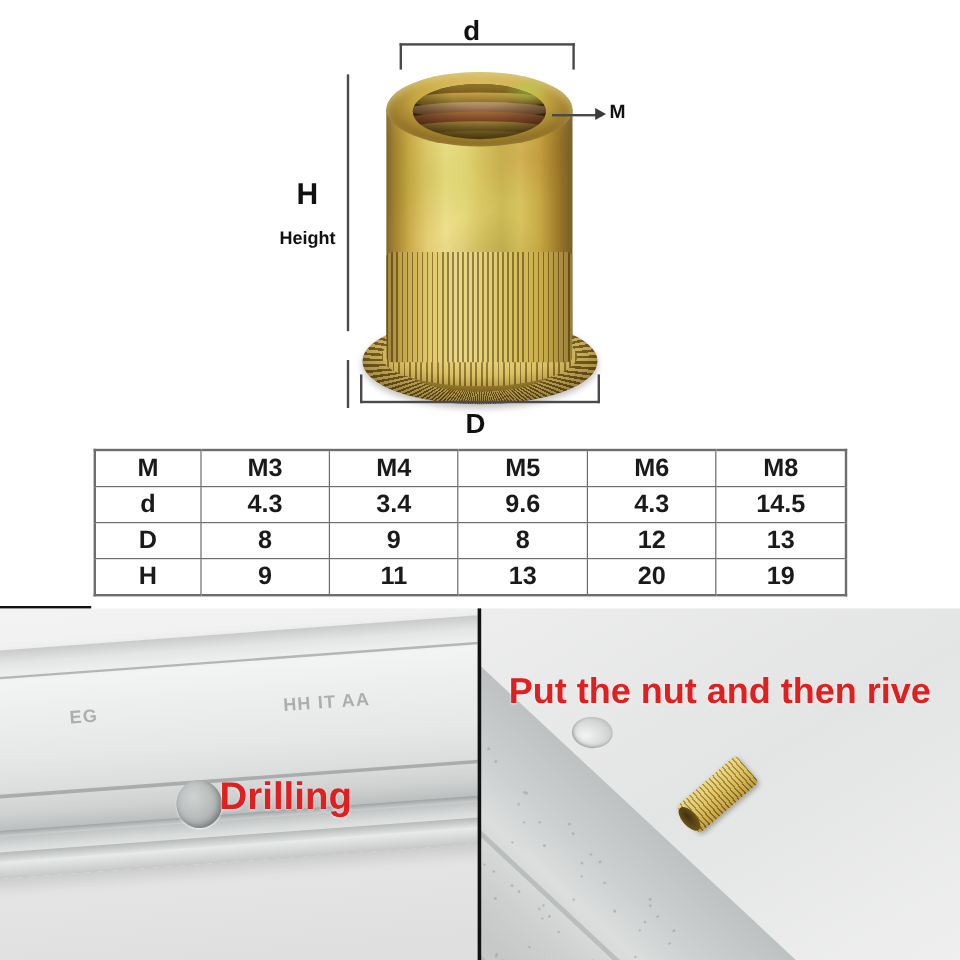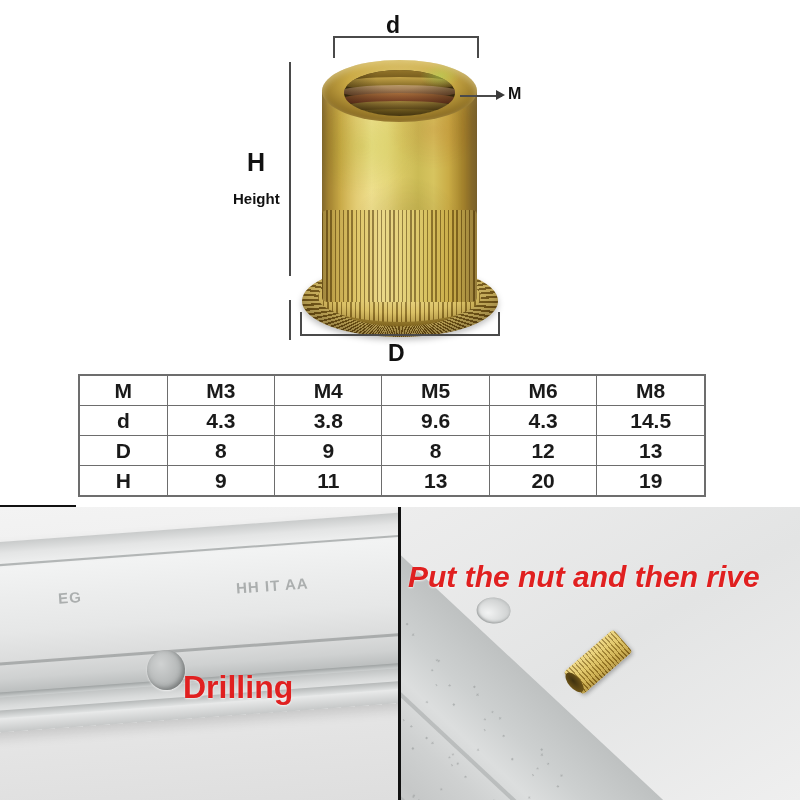--- a/index.html
+++ b/index.html
@@ -157,21 +157,21 @@
     box-shadow:inset -2px -2px 5px rgba(90,94,94,.65), 0 1px 2px rgba(255,255,255,.7);
     transform:rotate(-4deg);
   }
   #photo-drilling .stamp{
     position:absolute;color:rgba(150,154,154,.75);font-size:15px;font-weight:bold;
     letter-spacing:1px;transform:rotate(-4deg);
   }
   #photo-drilling .s1{left:58px;top:82px;}
   #photo-drilling .s2{left:236px;top:70px;}
   .caption-red{position:absolute;color:#e02020;font-weight:bold;text-shadow:0 1px 2px rgba(255,255,255,.75);}
-  #cap-drilling{left:183px;top:645px;font-size:32px;margin-top:24px;}
+  #cap-drilling{left:183px;top:645px;font-size:32px;}
 
   
   #photo-riveting{left:400px;width:400px;
     background:linear-gradient(150deg,#ededed 0%,#e3e4e4 50%,#efefef 100%);}
   #photo-riveting .channel{
     position:absolute;left:-110px;top:-70px;width:300px;height:720px;
     transform:rotate(-47deg);transform-origin:50% 50%;
     background:linear-gradient(90deg,
       #f4f5f5 0%, #e3e5e5 10%, #d6d8d8 20%, #cfd1d1 33%,
       #c6c8c8 45%, #cfd1d1 58%, #dcdede 70%, #cdd0d0 82%, #bec1c1 100%);
@@ -208,21 +208,21 @@
       repeating-linear-gradient(90deg,
         rgba(110,80,18,.50) 0px, rgba(110,80,18,.50) 1.2px,
         rgba(238,214,128,.45) 1.2px, rgba(238,214,128,.45) 3.6px),
       linear-gradient(180deg,#f0dc92 0%,#d8bd5c 40%,#b3912f 78%,#8b6c20 100%);
     box-shadow:0 2px 4px rgba(0,0,0,.3);
   }
   #photo-riveting .nut-in:before{
     content:"";position:absolute;left:-4px;top:3px;width:12px;height:24px;border-radius:50%;
     background:radial-gradient(ellipse at 50% 40%,#3f3110,#6d5418 70%,#9d7c26 100%);
   }
-  #cap-riveting{left:408px;top:560px;font-size:30px;white-space:nowrap;font-style:italic;}
+  #cap-riveting{left:424px;top:560px;font-size:30px;white-space:nowrap;}
 
   #photo-divider{position:absolute;left:398px;top:0;width:3px;height:293px;background:#111;z-index:5;}
 </style>
 </head>
 <body>
 
 <div id="page">
 
   <div id="diagram">
 
@@ -271,21 +271,21 @@
         <td class="rowhead">M</td>
         <td class="val">M3</td>
         <td class="val">M4</td>
         <td class="val">M5</td>
         <td class="val">M6</td>
         <td class="val">M8</td>
       </tr>
       <tr>
         <td class="rowhead">d</td>
         <td class="val">4.3</td>
-        <td class="val">3.8</td>
+        <td class="val">3.4</td>
         <td class="val">9.6</td>
         <td class="val">4.3</td>
         <td class="val">14.5</td>
       </tr>
       <tr>
         <td class="rowhead">D</td>
         <td class="val">8</td>
         <td class="val">9</td>
         <td class="val">8</td>
         <td class="val">12</td>

